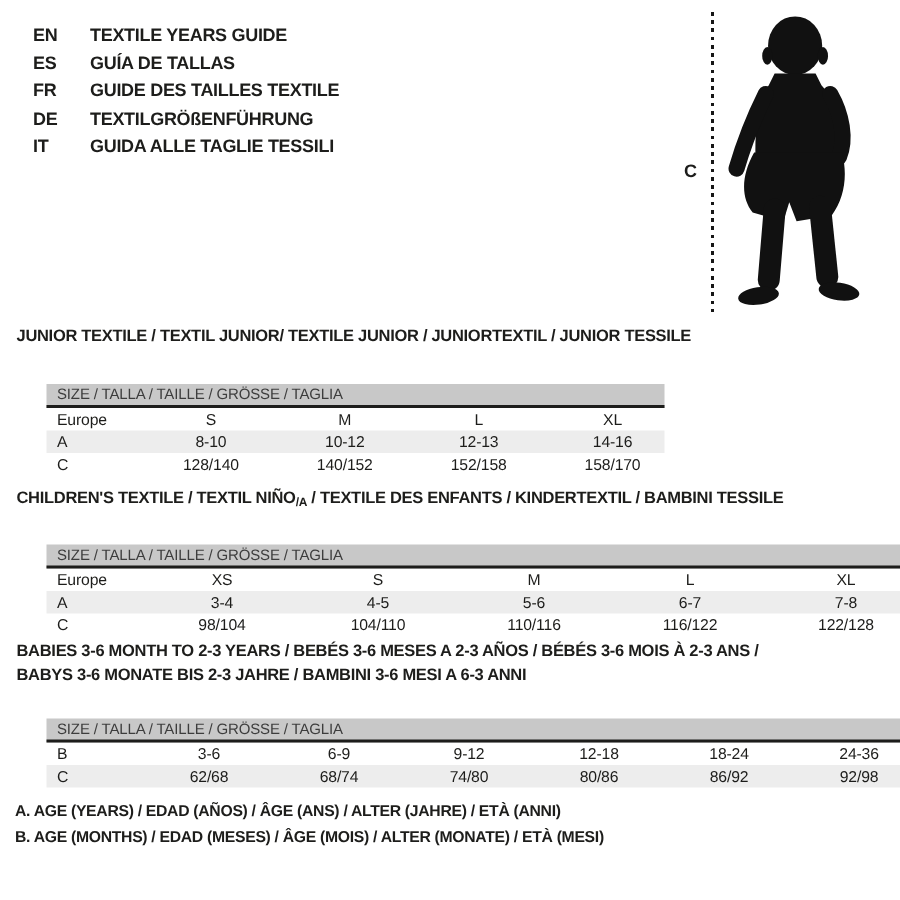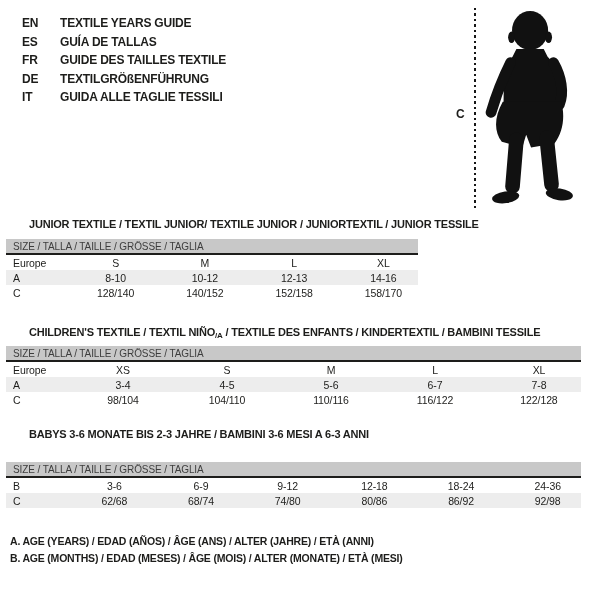--- a/index.html
+++ b/index.html
@@ -10,24 +10,24 @@
   
   .langs{position:absolute;left:22px;top:14px;}
   .lang-row{display:flex;height:18.5px;align-items:center;font-weight:bold;font-size:12px;letter-spacing:-0.2px;}
   .lang-code{width:38px;flex:0 0 38px;}
   
   .measure-line{position:absolute;left:474px;top:8px;width:2px;height:200px;
     background:repeating-linear-gradient(to bottom,#161616 0 2.5px,transparent 2.5px 5.5px);}
   .measure-label{position:absolute;left:456px;top:107px;font-weight:bold;font-size:12px;}
   .baby{position:absolute;left:478px;top:8px;width:110px;height:200px;}
   
-  .sec-title{position:absolute;left:29px;font-weight:bold;font-size:11px;letter-spacing:-0.2px;line-height:16px;white-space:nowrap;}
+  .sec-title{position:absolute;left:11px;font-weight:bold;font-size:11px;letter-spacing:-0.2px;line-height:16px;white-space:nowrap;}
   .tsub{font-size:8px;vertical-align:-2px;}
   
-  .size-table{position:absolute;left:6px;}
+  .size-table{position:absolute;left:31px;margin-top:17px;}
   .size-head{height:16px;background:#c8c8c8;border-bottom:2px solid #1d1d1b;
     display:flex;align-items:center;padding-left:7px;box-sizing:border-box;
     font-size:10px;color:#3d3d3d;letter-spacing:-0.1px;}
   .t-row{display:flex;height:15px;align-items:center;font-size:10.5px;letter-spacing:-0.1px;gap:20px;}
   .t-row.alt{background:#ededed;}
   .t-label{flex:0 0 55px;padding-left:7px;box-sizing:border-box;}
   .t-cell{flex:1;text-align:center;}
   
   .legend{position:absolute;left:10px;top:533px;font-weight:bold;font-size:10.5px;letter-spacing:-0.2px;line-height:17.3px;}
 </style>
@@ -133,20 +133,21 @@
       <span class="t-label">C</span>
       <span class="t-cell">98/104</span>
       <span class="t-cell">104/110</span>
       <span class="t-cell">110/116</span>
       <span class="t-cell">116/122</span>
       <span class="t-cell">122/128</span>
     </div>
   </div>
 
   <div class="sec-title" style="top:426px;">
+    <div>BABIES 3-6 MONTH TO 2-3 YEARS / BEBÉS 3-6 MESES A 2-3 AÑOS / BÉBÉS 3-6 MOIS À 2-3 ANS /</div>
     <div>BABYS 3-6 MONATE BIS 2-3 JAHRE / BAMBINI 3-6 MESI A 6-3 ANNI</div>
   </div>
   <div class="size-table" style="top:462px;width:575px;">
     <div class="size-head">SIZE / TALLA / TAILLE / GRÖSSE / TAGLIA</div>
     <div class="t-row">
       <span class="t-label">B</span>
       <span class="t-cell">3-6</span>
       <span class="t-cell">6-9</span>
       <span class="t-cell">9-12</span>
       <span class="t-cell">12-18</span>

